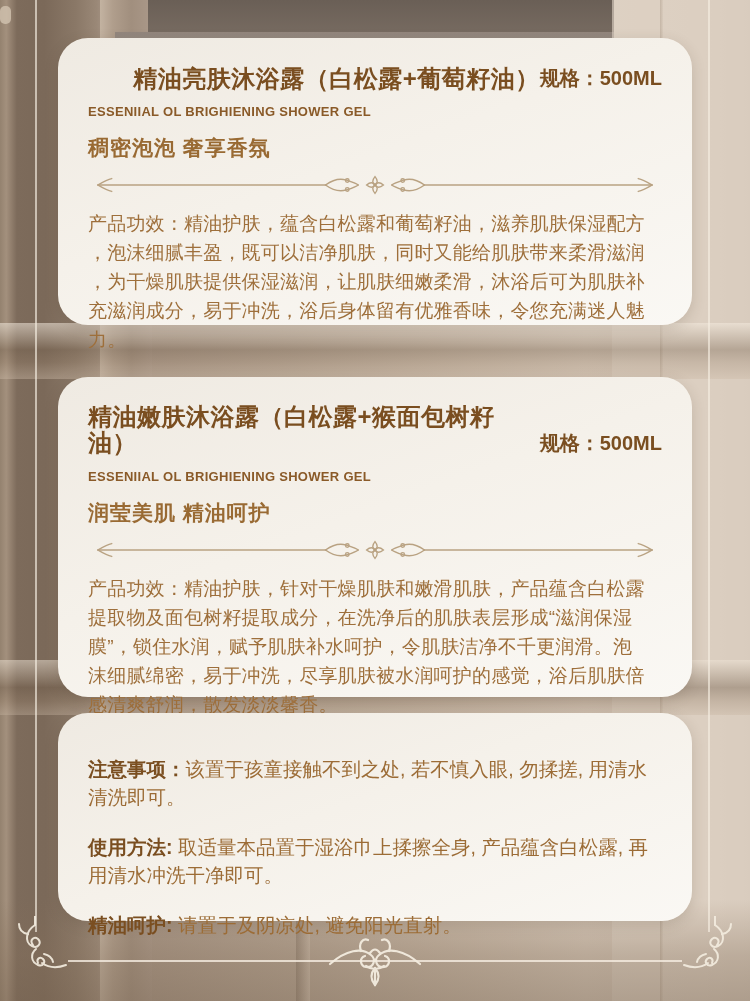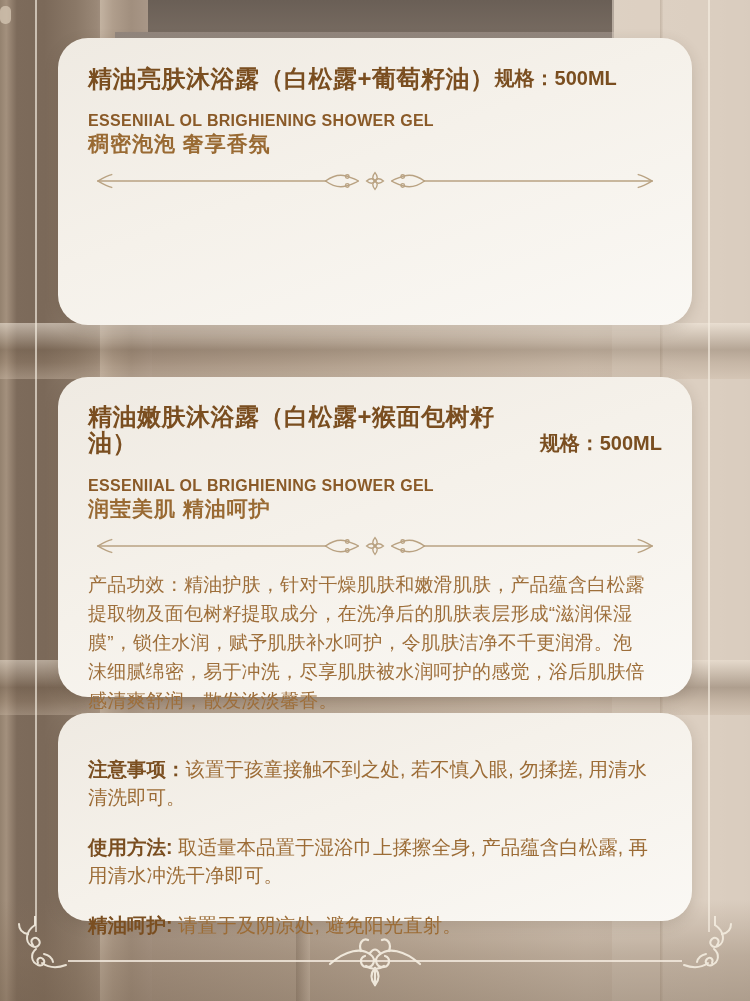--- a/index.html
+++ b/index.html
@@ -31,25 +31,25 @@
   .frame-vline.right{left:708px;}
   .frame-hline{position:absolute;top:960px;left:68px;width:614px;height:2px;background:rgba(246,238,226,.8);}
   .flourish{position:absolute;}
   
   .card{position:absolute;left:58px;width:634px;border-radius:30px;box-sizing:border-box;
     background:linear-gradient(160deg,#efeae2 0%,#f5f1ea 45%,#faf8f4 100%);
     box-shadow:0 4px 14px rgba(80,62,45,.18);padding:0 30px;}
   .card1{top:38px;height:287px;}
   .card2{top:377px;height:320px;}
   .card3{top:713px;height:208px;padding-top:42px;}
-  .title-row{display:flex;justify-content:flex-start;align-items:flex-end;padding-top:27px;}
+  .title-row{display:flex;justify-content:flex-end;align-items:flex-end;padding-top:27px;}
   .title{font-size:24px;font-weight:700;color:#7a4e20;letter-spacing:.5px;line-height:1.1;}
   .spec{font-size:20px;font-weight:700;color:#7a4e20;white-space:nowrap;}
-  .subtitle{margin-top:20px;font-size:16px;font-weight:700;color:#8a5a28;letter-spacing:.3px;}
-  .tagline{font-size:21px;font-weight:700;color:#996a33;letter-spacing:1px;}
+  .subtitle{margin-top:12px;font-size:13px;font-weight:700;color:#8a5a28;letter-spacing:.3px;}
+  .tagline{margin-top:15px;font-size:21px;font-weight:700;color:#996a33;letter-spacing:1px;}
   .divider{display:block;margin-top:11px;width:574px;height:24px;}
   .body-text{margin-top:12px;font-size:19px;line-height:29px;font-weight:500;color:#9e6f3b;
     white-space:pre-line;letter-spacing:.2px;}
   .note-para{font-size:19.5px;line-height:28px;margin:0 0 22px 0;}
   .note-label{font-weight:700;color:#7a4e20;}
   .note-text{font-weight:500;color:#9c6c36;}
 </style>
 </head>
 <body>
 
@@ -126,20 +126,25 @@
         <path d="M340,12 q-11,-8 -21,-5 t-12,5"></path>
           <path d="M340,12 q-11,8 -21,5 t-12,-5"></path>
         <circle cx="318" cy="7.5" r="1.8"></circle>
           <circle cx="318" cy="16.5" r="1.8"></circle>
         <path d="M290,3.5 c3,3.5 3,6.5 0,9 c-3,-2.5 -3,-5.5 0,-9 z"></path>
         <path d="M290,20.5 c3,-3.5 3,-6.5 0,-9 c-3,2.5 -3,5.5 0,9 z"></path>
         <path d="M281.5,12 c3.5,-3 6.5,-3 9,0 c-2.5,3 -5.5,3 -9,0 z"></path>
         <path d="M298.5,12 c-3.5,-3 -6.5,-3 -9,0 c2.5,3 5.5,3 9,0 z"></path>
       </g>
     </svg>
+    <div class="body-text">产品功效：精油护肤，蕴含白松露和葡萄籽油，滋养肌肤保湿配方
+，泡沫细腻丰盈，既可以洁净肌肤，同时又能给肌肤带来柔滑滋润
+，为干燥肌肤提供保湿滋润，让肌肤细嫩柔滑，沐浴后可为肌肤补
+充滋润成分，易于冲洗，浴后身体留有优雅香味，令您充满迷人魅
+力。</div>
   </section>
 
   <section class="card card2">
     <div class="title-row">
       <h1 class="title" style="margin:0">精油嫩肤沐浴露（白松露+猴面包树籽油）</h1>
       <div class="spec"><span>规格：</span><span>500ML</span></div>
     </div>
     <div class="subtitle">ESSENIIAL OL BRIGHIENING SHOWER GEL</div>
     <div class="tagline">润莹美肌 精油呵护</div>
     <svg class="divider" viewBox="0 0 580 24">

